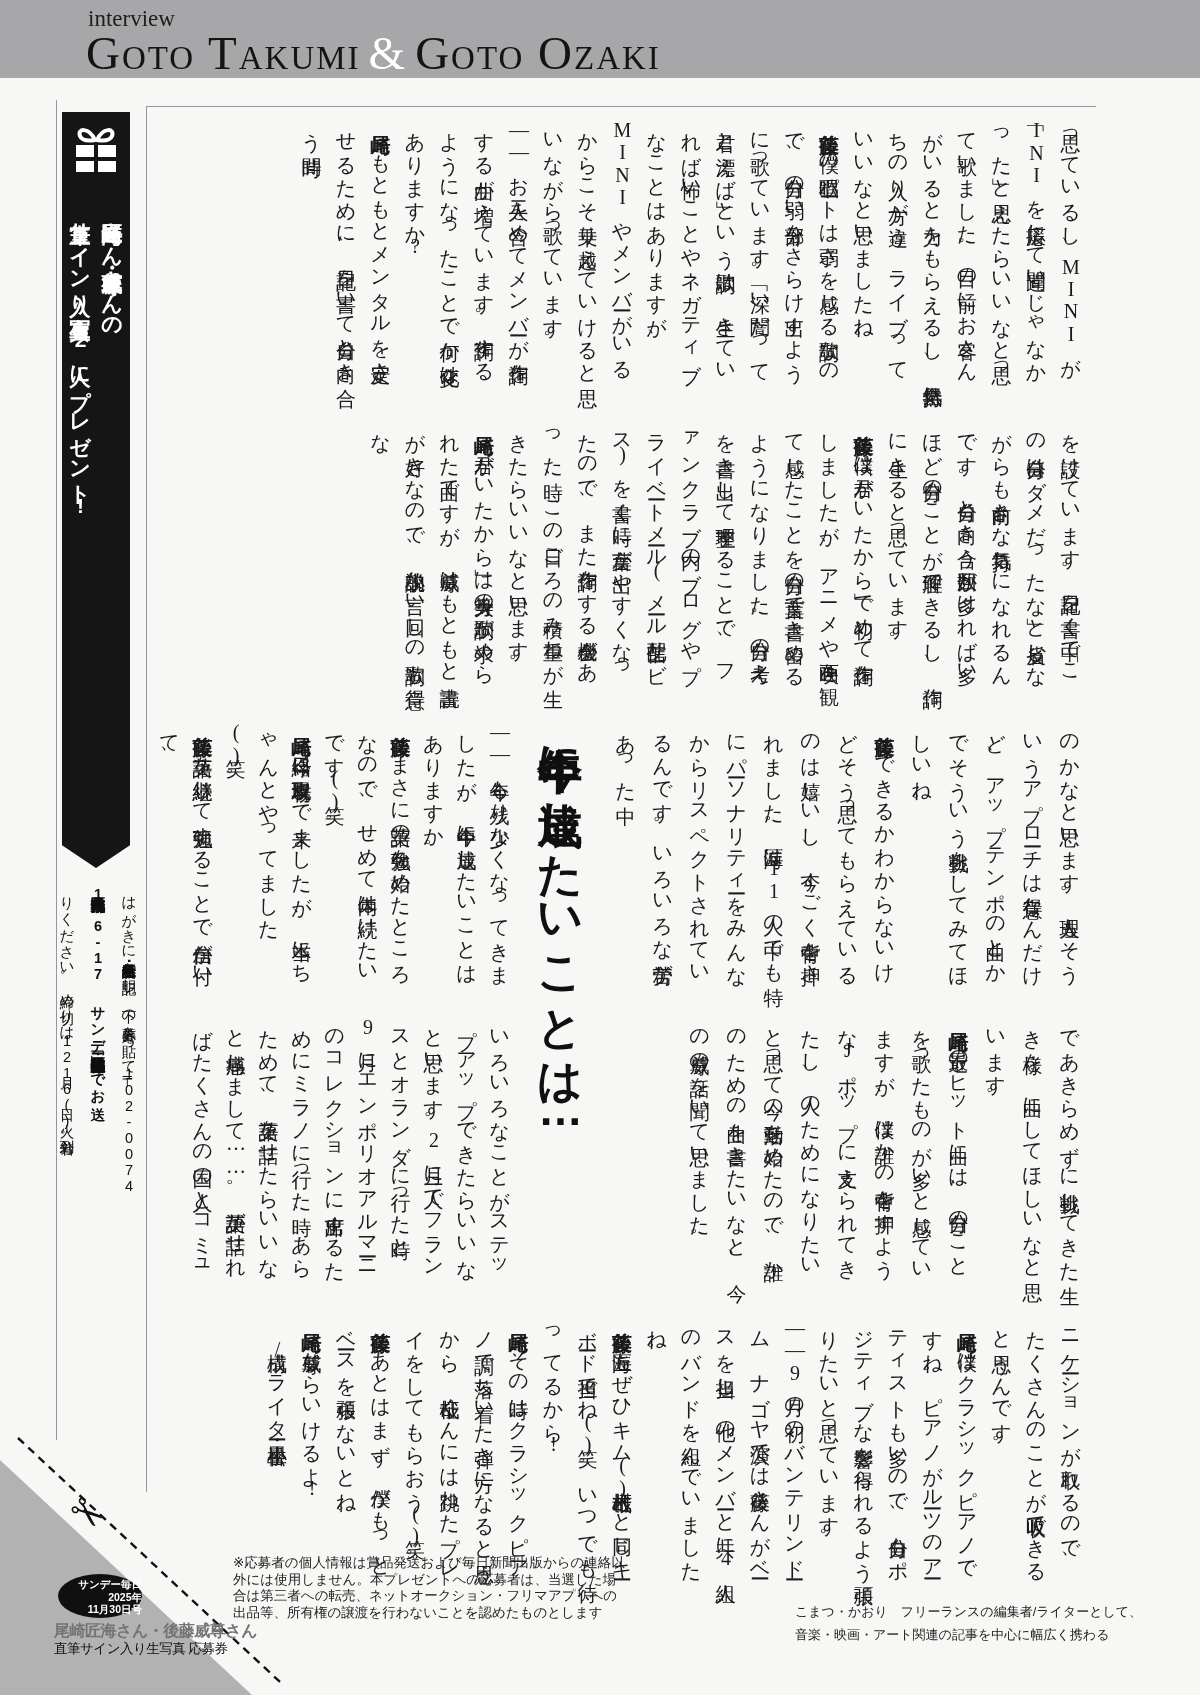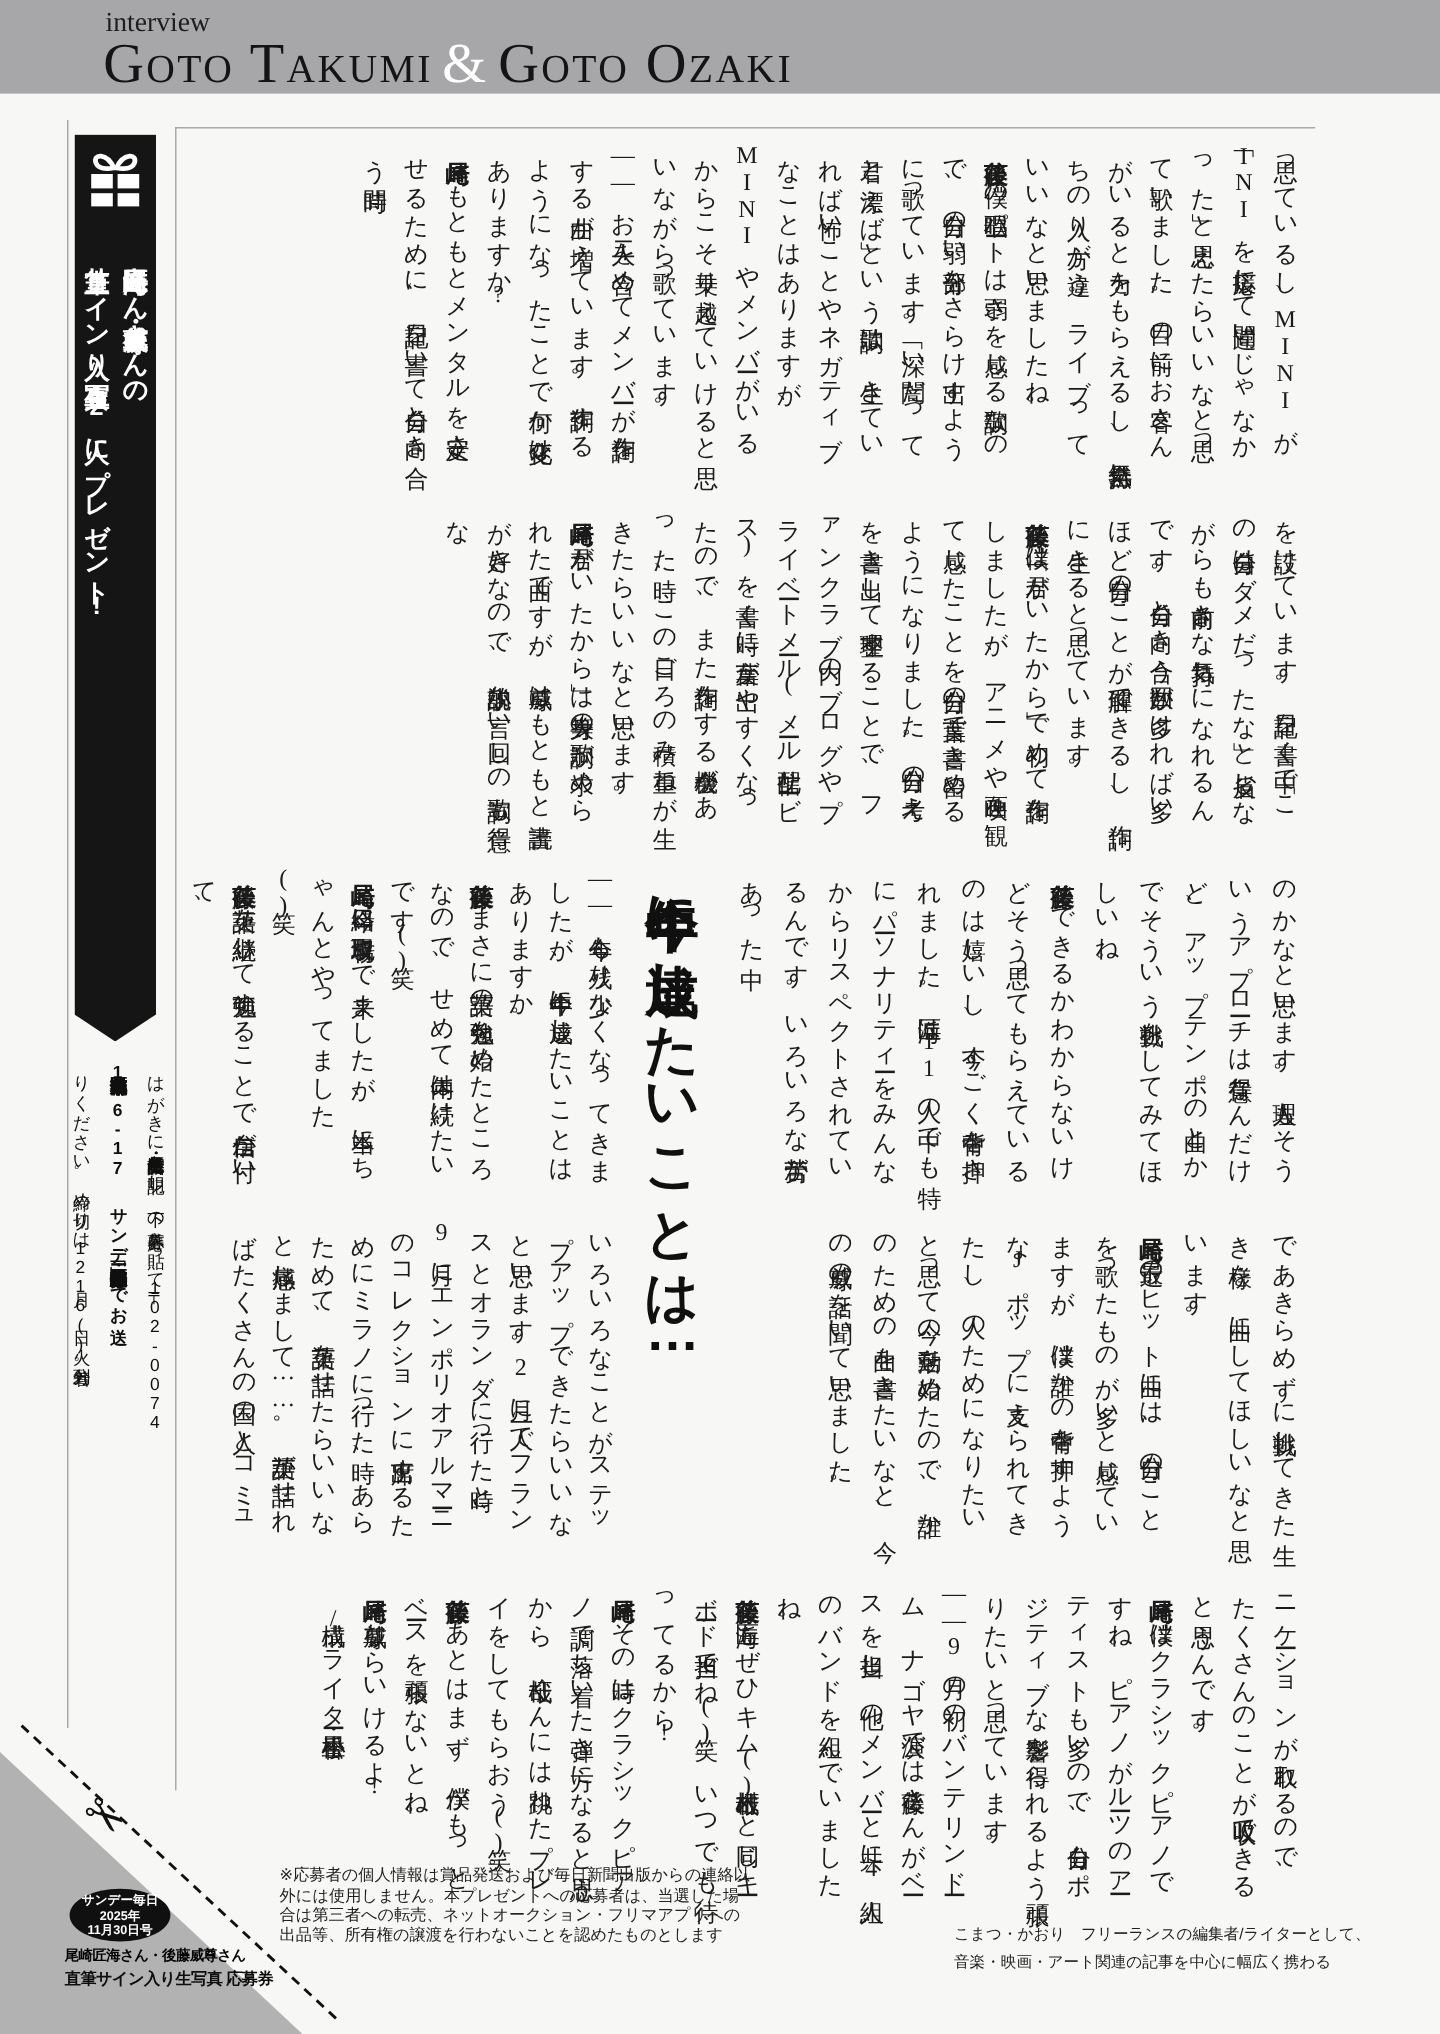--- a/index.html
+++ b/index.html
@@ -39,29 +39,29 @@
   
   .application { position:absolute; left:38px; top:886px; width:106px; height:608px;
                  writing-mode:vertical-rl; text-orientation:upright;
                  font-family:"Liberation Sans","DejaVu Sans",sans-serif;
                  font-size:14.5px; line-height:31px; color:#101010; }
   .application p { margin:0; }
   .app-bold { font-weight:bold; }
   
   .coupon-svg { position:absolute; left:0; top:1428px; }
   .coupon-oval { position:absolute; left:58px; top:1574px; width:84px; height:44px;
-                 background:#101010; border-radius:50%; color:#fff; text-align:center;
+                 background:#101010; border-radius:50%; color:#fff; text-align:right;
                  font-family:"Liberation Sans","DejaVu Sans",sans-serif; font-weight:bold;
                  font-size:10.5px; line-height:12.5px; padding-top:4px; box-sizing:border-box;
                  white-space:pre-line; }
-  .coupon-names { position:absolute; left:54px; top:1621px; color:#000000;
+  .coupon-names { position:absolute; left:54px; top:1621px; color:#737373;
                   font-family:"Liberation Sans","DejaVu Sans",sans-serif; font-weight:bold;
-                  font-size:12px; letter-spacing:-0.5px; white-space:nowrap; }
+                  font-size:16px; letter-spacing:-0.5px; white-space:nowrap; }
   .coupon-item  { position:absolute; left:54px; top:1640px; color:#0e0e0e;
-                  font-family:"Liberation Sans","DejaVu Sans",sans-serif; font-weight:bold;
+                  font-family:"Liberation Sans","DejaVu Sans",sans-serif; font-weight:normal;
                   font-size:13.5px; letter-spacing:-0.5px; white-space:nowrap; }
   
   .disclaimer { position:absolute; left:233px; top:1555px; width:445px;
                 font-family:"Liberation Sans","DejaVu Sans",sans-serif;
                 font-size:13.5px; line-height:16.5px; color:#222; white-space:pre-line; }
   .bio { position:absolute; left:795px; top:1600px; width:405px;
          font-family:"Liberation Sans","DejaVu Sans",sans-serif;
          font-size:13px; line-height:23px; color:#222; white-space:pre-line; }
 </style>
 </head>

